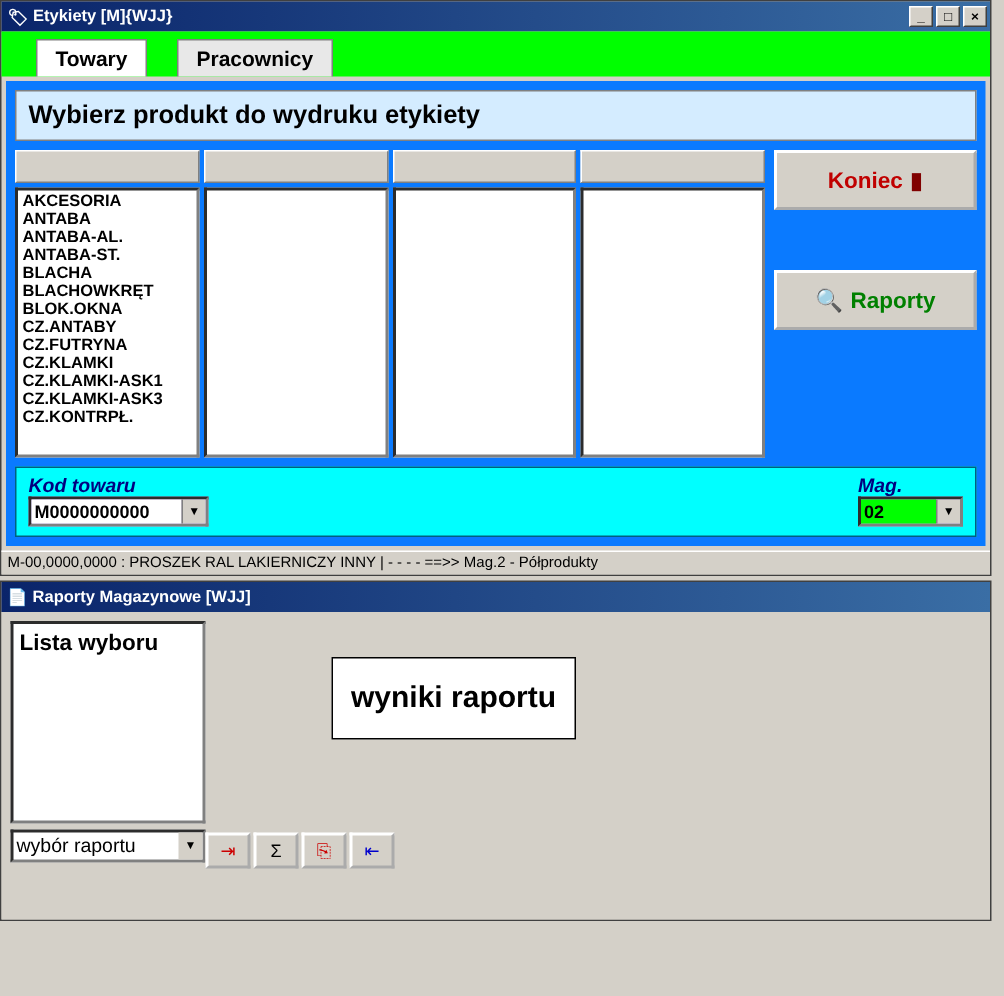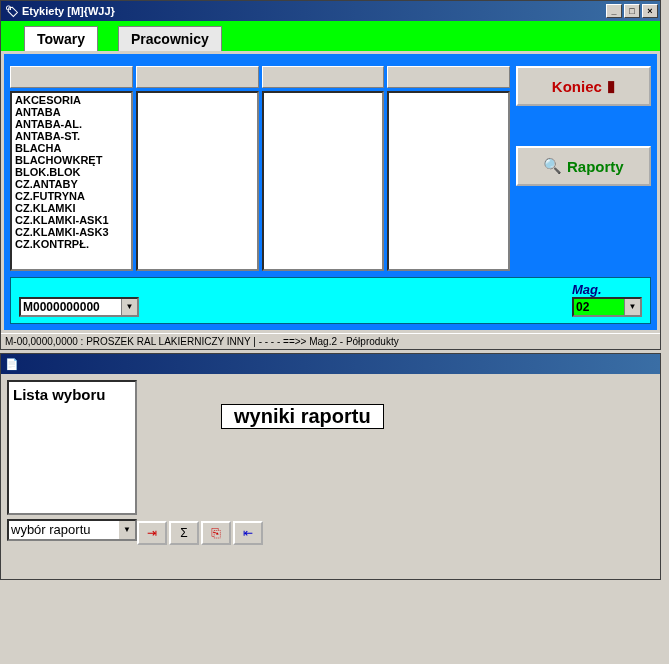--- a/index.html
+++ b/index.html
@@ -189,21 +189,21 @@
     font-size: 15px;
     font-weight: bold;
     padding: 2px;
   }
   .resultlabel {
     position: absolute;
     left: 220px;
     top: 30px;
     background: #fff;
     border: 1px solid #000;
-    padding: 0 12px;
+    padding: 15px 12px;
     font-size: 20px;
     font-weight: bold;
   }
   .bottomrow {
     position: absolute;
     left: 6px;
     top: 145px;
     display: flex;
   }
   .wybcombo {
@@ -256,33 +256,38 @@
       <div class="winbtn">×</div>
     </div>
   </div>
 
   <div class="tabbar">
     <div class="tab active">Towary</div>
     <div class="tab">Pracownicy</div>
   </div>
 
   <div class="bluearea">
+    <div style="display:flex; gap:6px;">
+      <div style="flex:1;">
+        <div class="instruction">Wybierz produkt do wydruku etykiety</div>
+      </div>
+    </div>
 
     <div class="mainrow">
       <div class="cols">
         <div class="colwrap">
           <div class="colhead"></div>
           <div class="listbox" id="list1">
               <div>AKCESORIA</div>
               <div>ANTABA</div>
               <div>ANTABA-AL.</div>
               <div>ANTABA-ST.</div>
               <div>BLACHA</div>
               <div>BLACHOWKRĘT</div>
-              <div>BLOK.BLOK</div>
+              <div>BLOK.OKNA</div>
               <div>CZ.ANTABY</div>
               <div>CZ.FUTRYNA</div>
               <div>CZ.KLAMKI</div>
               <div>CZ.KLAMKI-ASK1</div>
               <div>CZ.KLAMKI-ASK3</div>
               <div>CZ.KONTRPŁ.</div>
             </div>
         </div>
         <div class="colwrap">
           <div class="colhead"></div>
@@ -304,20 +309,21 @@
         </div>
         <div class="bigbtn green">
           <span>🔍</span>
           <span>Raporty</span>
         </div>
       </div>
     </div>
 
     <div class="cyanbar">
       <div class="fieldgroup">
+        <div class="fieldlabel">Kod towaru</div>
         <div class="combo">
           <input type="text" style="width: 100px;" value="M0000000000">
           <div class="arrow">▼</div>
         </div>
       </div>
       <div style="flex:1"></div>
       <div class="fieldgroup">
         <div class="fieldlabel">Mag.</div>
         <div class="combo green">
           <input type="text" style="width: 50px;" value="02">
@@ -326,20 +332,21 @@
       </div>
     </div>
   </div>
 
   <div class="statusbar">M-00,0000,0000 : PROSZEK RAL LAKIERNICZY INNY | - - - -  ==&gt;&gt;  Mag.2 - Półprodukty</div>
 </div>
 
 <div class="window" style="width:661px;">
   <div class="titlebar">
     <span class="icon">📄</span>
+    <span class="title">Raporty Magazynowe [WJJ]</span>
   </div>
   <div class="win2body">
     <div class="panel">
       <div class="ph">Lista wyboru</div>
     </div>
     <div class="resultlabel">wyniki raportu</div>
 
     <div class="bottomrow">
       <div class="wybcombo">
         <span class="txt">wybór raportu</span>

